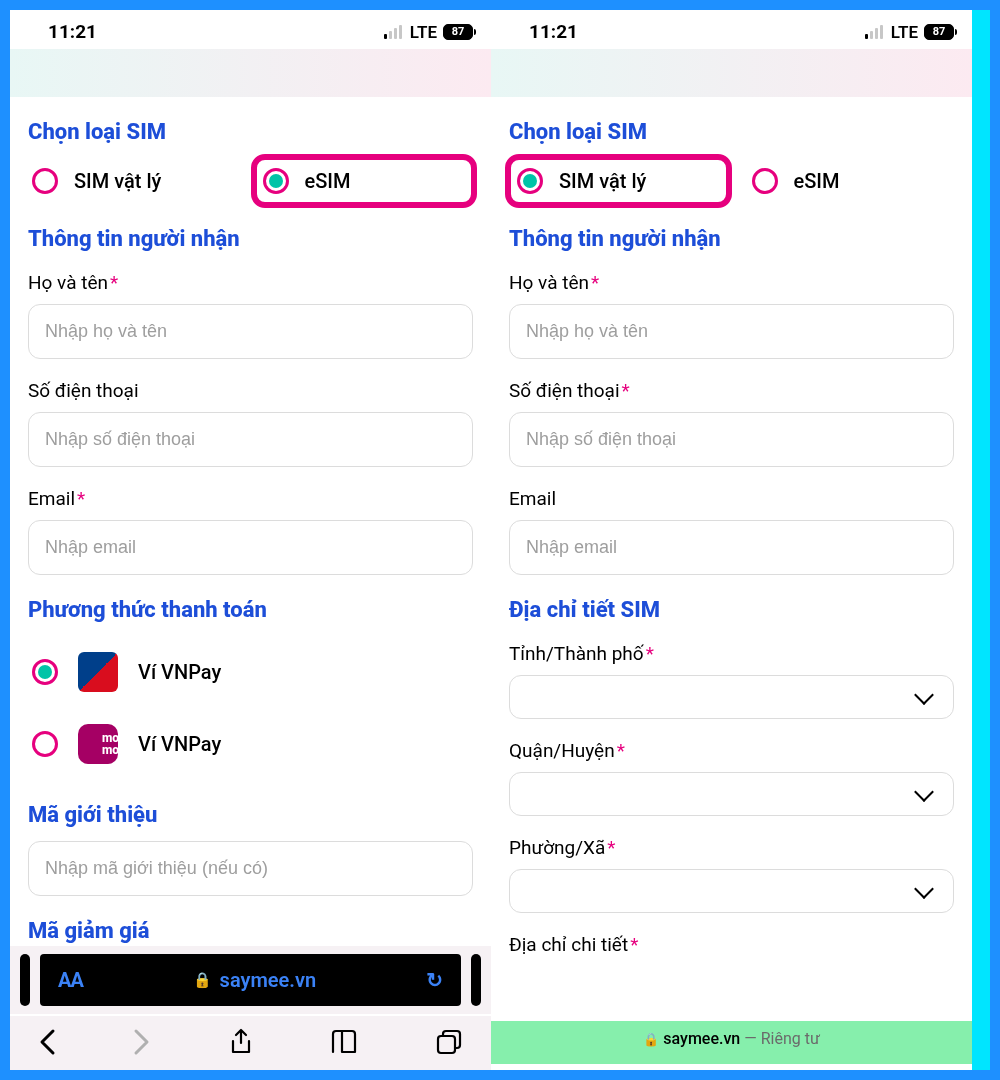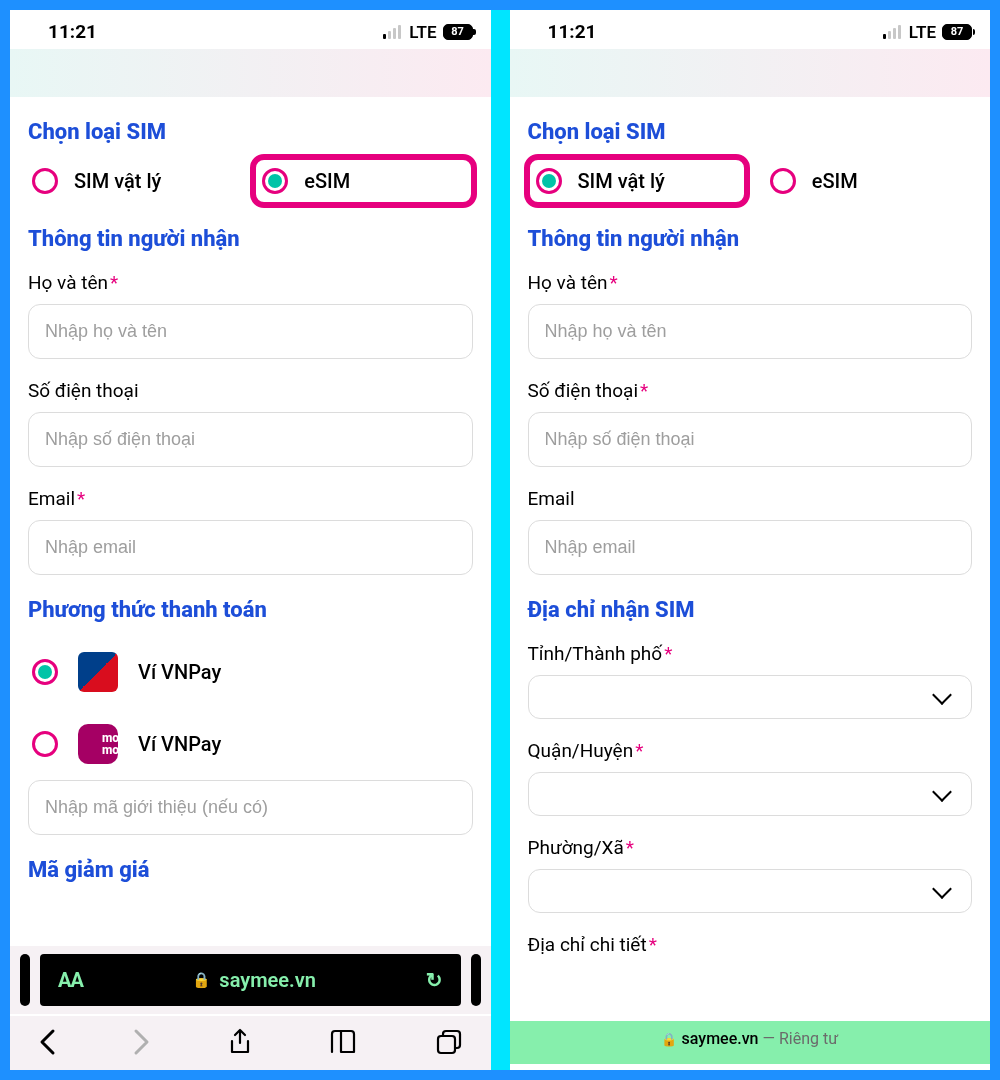--- a/index.html
+++ b/index.html
@@ -9,21 +9,20 @@
     width: 1000px;
     height: 1080px;
     overflow: hidden;
   }
   .frame {
     display: flex;
     width: 1000px;
     height: 1080px;
     border: 10px solid #1e90ff;
     background: #00e5ff;
-    gap: 19px;
   }
   .phone {
     background: #fff;
     width: 481px;
     height: 100%;
     position: relative;
     display: flex;
     flex-direction: column;
   }
   .status-bar {
@@ -103,21 +102,21 @@
   .pay-row{ display:flex; align-items:center; gap:18px; padding:14px 0 14px 4px;}
   .pay-icon{ width:44px; height:44px; border-radius:10px; display:flex; align-items:center; justify-content:center; flex-shrink:0;}
   .vnpay{ background:linear-gradient(135deg,#003f8a 50%,#d90d1e 50%); transform:rotate(0deg); border-radius:6px; width:40px; height:40px;}
   .momo{ background:#a50064; color:#fff; font-weight:800; font-size:12px; text-align:center; line-height:1; display:flex; flex-direction:column; justify-content:center; border-radius:10px; width:40px; height:40px;padding-left:24px;}
   .pay-label{ font-size:20px; font-weight:500;}
   .safari-bar{
     position:absolute; bottom:56px; left:0; right:0;
     background:#f6f1f4; padding:8px 10px; display:flex; align-items:center; gap:10px;
   }
   .url-box{
-    flex:1; background:#000; color:#86efac; border-radius:4px;
+    flex:1; background:#000; color:#3b82f6; border-radius:4px;
     padding:14px 18px; display:flex; align-items:center; justify-content:center;
     font-size:20px; font-weight:600;
   }
   .url-center{ display:flex; align-items:center; gap:8px; margin:0 auto;}
   .aa{ font-weight:700; letter-spacing:-1px;}
   .lock{ font-size:15px;}
   .reload{ font-size:20px;}
   .pill-edge{ width:10px; background:#000; border-radius:14px; height:52px;}
   .safari-toolbar{
     position:absolute; bottom:0; left:0; right:0;
@@ -200,20 +199,21 @@
         <span class="pay-label">Ví VNPay</span>
       </div>
       <div class="pay-row">
         <span class="radio"></span>
         <span class="pay-icon">
             <span class="momo">mo<br>mo</span>
           </span>
         <span class="pay-label">Ví VNPay</span>
       </div>
 
+      <h2 class="section">Mã giới thiệu</h2>
       <input class="input" placeholder="Nhập mã giới thiệu (nếu có)" style="">
 
       <h2 class="section" style="margin-bottom:0">Mã giảm giá</h2>
     </div>
 
     <div class="safari-bar">
       <span class="pill-edge"></span>
       <div class="url-box">
         <span class="aa">AA</span>
         <span class="url-center">
@@ -296,21 +296,21 @@
           <span>Số điện thoại</span>
           <span class="req">*</span>
         </div>
       <input class="input" placeholder="Nhập số điện thoại" style="">
 
       <div class="field-label">
           <span>Email</span>
         </div>
       <input class="input" placeholder="Nhập email" style="">
 
-      <h2 class="section">Địa chỉ nhận SIM</h2>
+      <h2 class="section">Địa chỉ tiết SIM</h2>
 
       <div class="field-label">
           <span>Tỉnh/Thành phố</span>
           <span class="req">*</span>
         </div>
       <div class="select">
           <span></span>
           <span class="chev"></span>
         </div>
 

